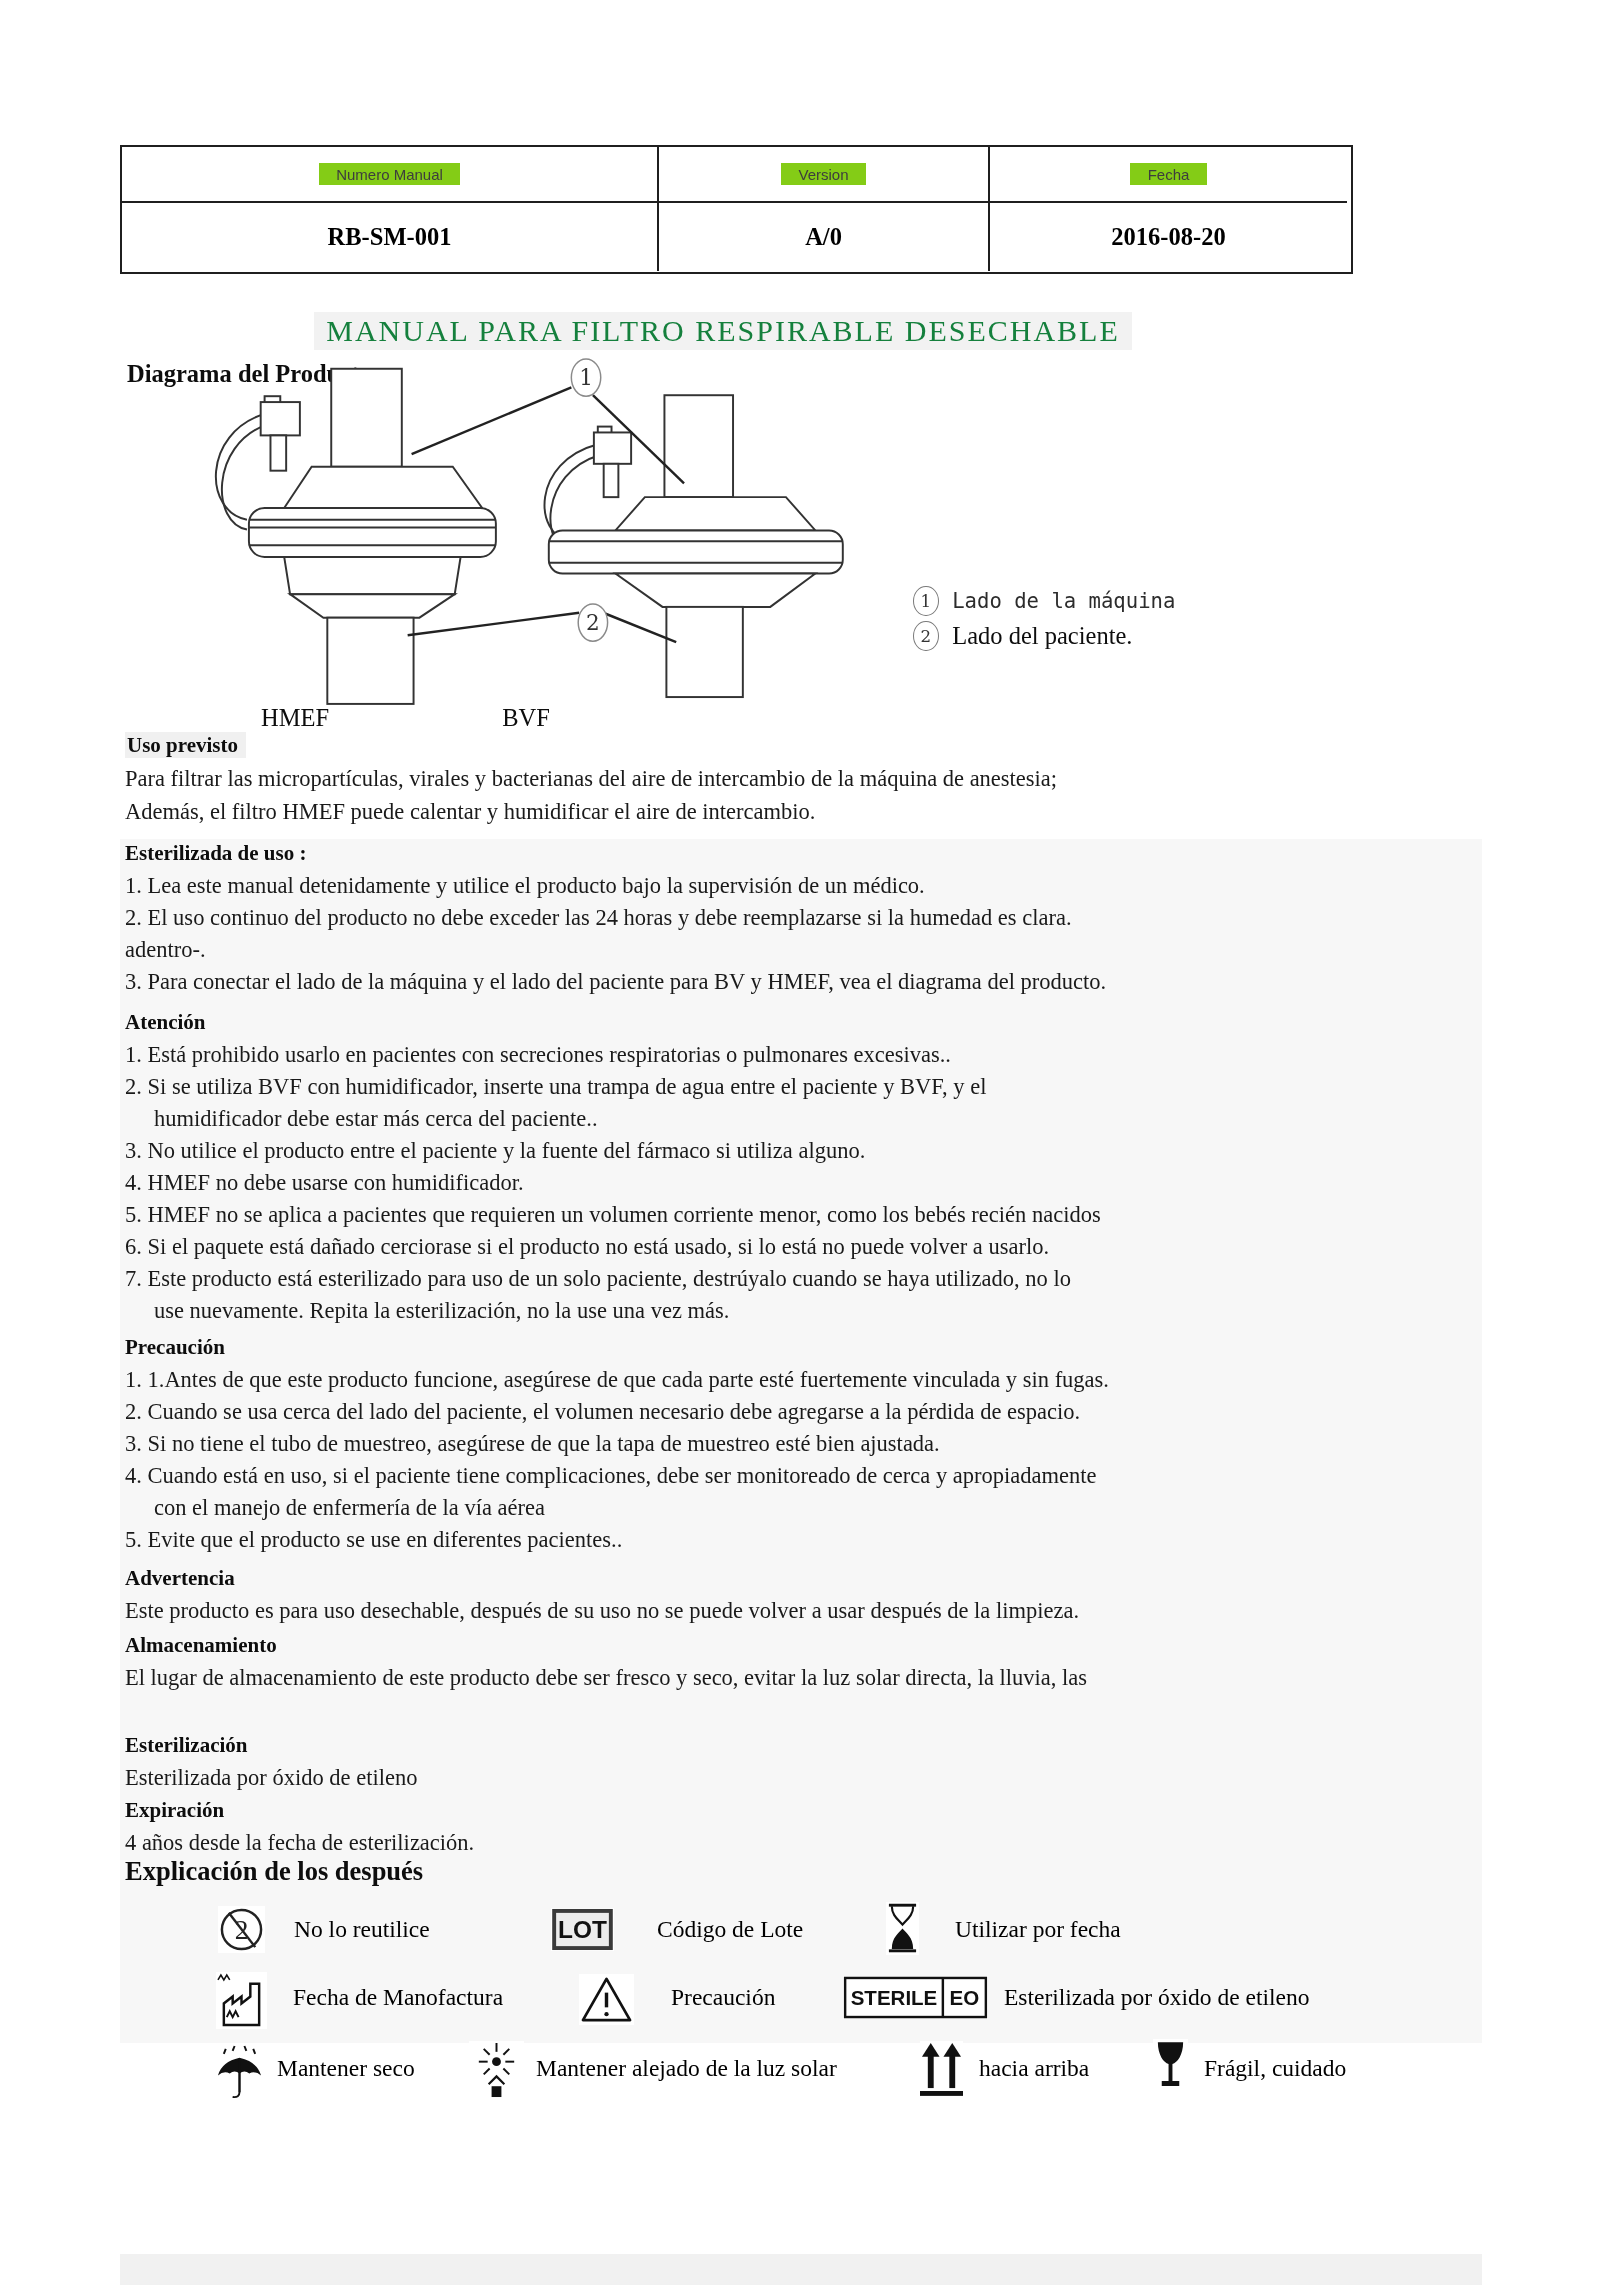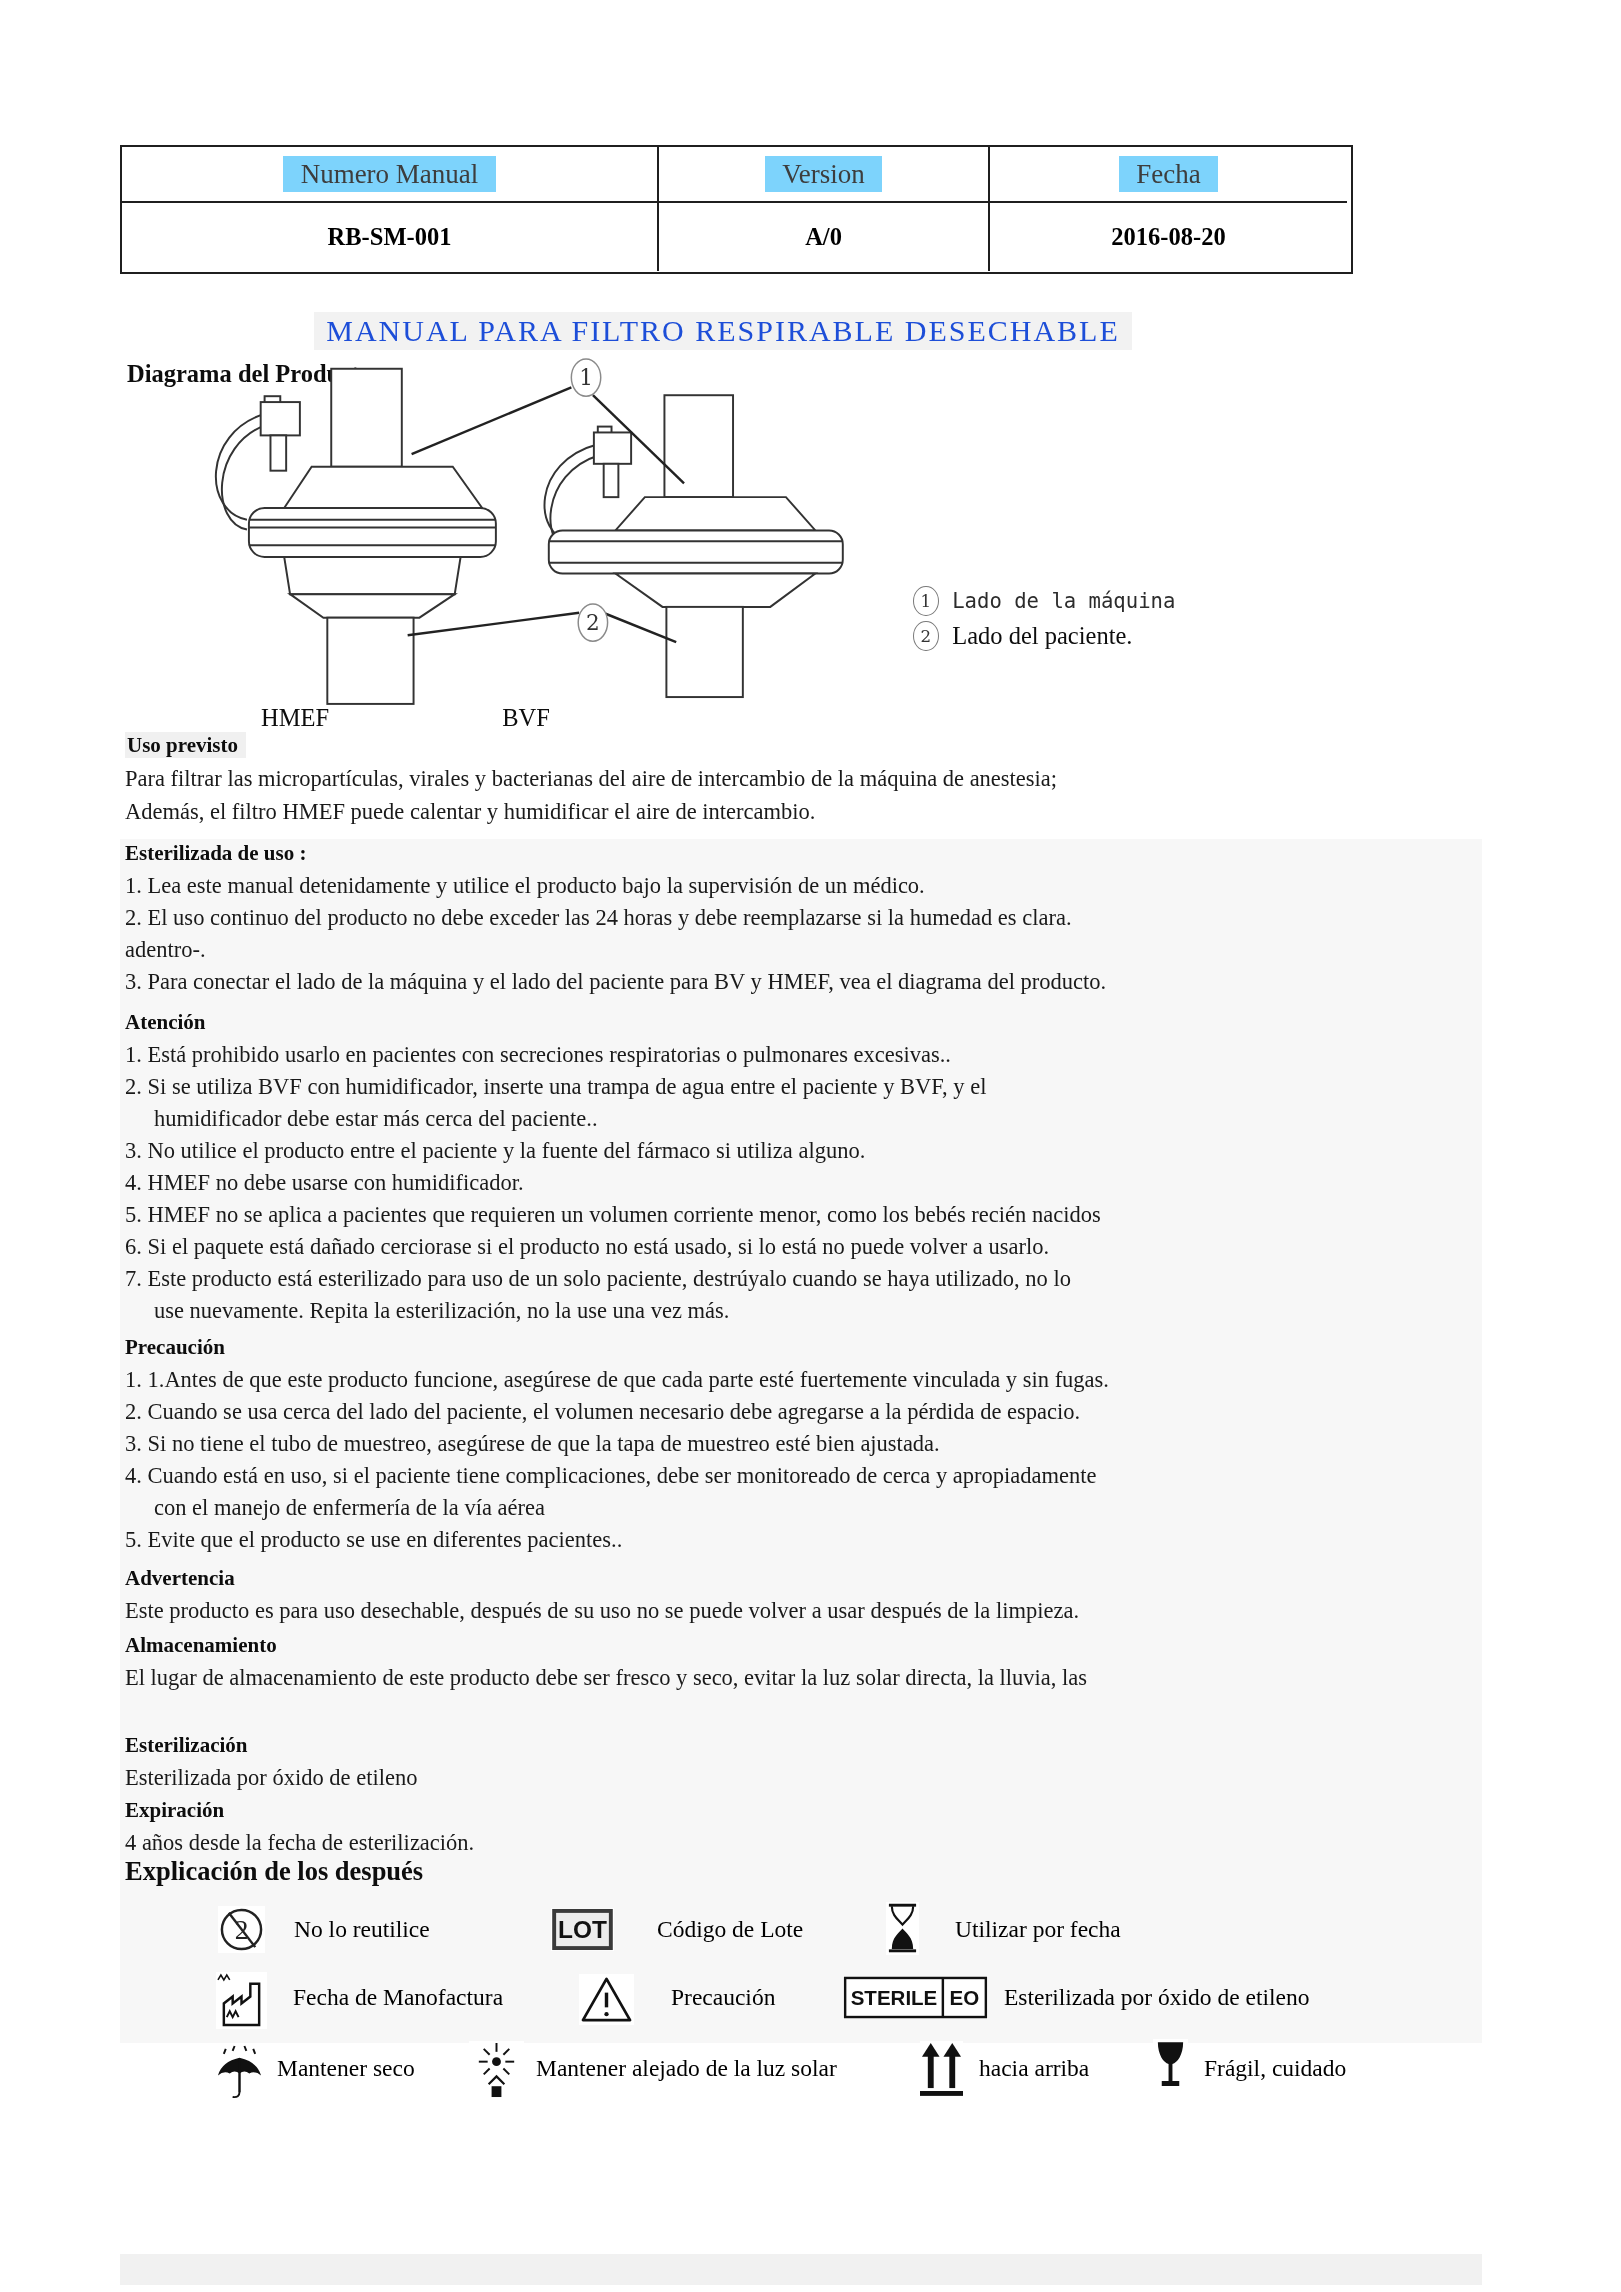--- a/index.html
+++ b/index.html
@@ -14,29 +14,29 @@
     border:2px solid #1f1f1f;display:grid;
     grid-template-columns:537px 331px 357px;grid-template-rows:56px 68px;
   }
   .doc-table .cell{
     display:flex;align-items:center;justify-content:center;
     border-right:2px solid #1f1f1f;
   }
   .doc-table .cell:nth-child(3n){border-right:none;}
   .doc-table .hrow{border-bottom:2.9px solid #1f1f1f;}
   .tbl-label{
-    font-family:Liberation Serif, serif;
-    font-size:27px;color:#3d3d3d;background:#7dd3fc;padding:2.9px 17.6px;
+    font-family:Liberation Sans, sans-serif;
+    font-size:15px;color:#3d3d3d;background:#84cc16;padding:2.9px 17.6px;
   }
   .tbl-value{font-weight:bold;font-size:24.5px;color:#000;}
   
   .title-wrap{position:absolute;left:120px;top:312px;width:1206px;text-align:center;}
   .title-wrap span{
     display:inline-block;background:#f2f2f2;padding:2px 11.8px;
-    font-size:30px;letter-spacing:2px;color:#1d4ed8;white-space:nowrap;
+    font-size:30px;letter-spacing:2px;color:#15803d;white-space:nowrap;
   }
   .diagram-heading{
     position:absolute;left:127px;top:357px;font-weight:bold;font-size:24.5px;color:#0d0d0d;
     font-family:"Liberation Serif","DejaVu Sans",serif;
   }
   
   .diagram-svg{position:absolute;left:147px;top:351px;}
   .device-label{position:absolute;font-size:24.5px;color:#0d0d0d;width:108px;text-align:center;}
   #lbl-hmef{left:241px;top:704px;}
   #lbl-bvf{left:472px;top:704px;}

